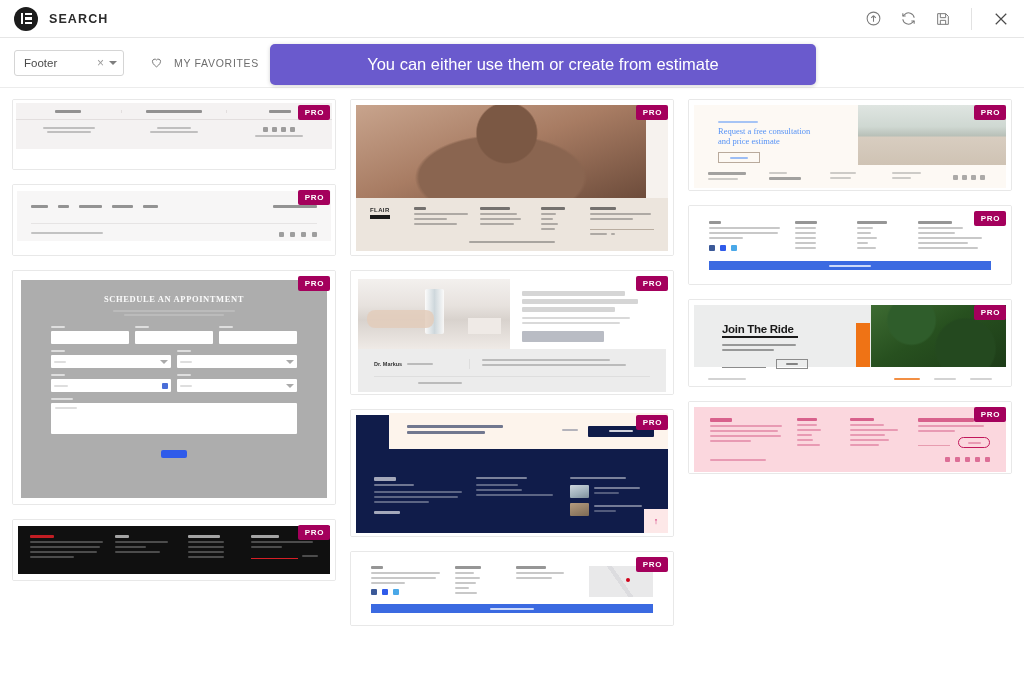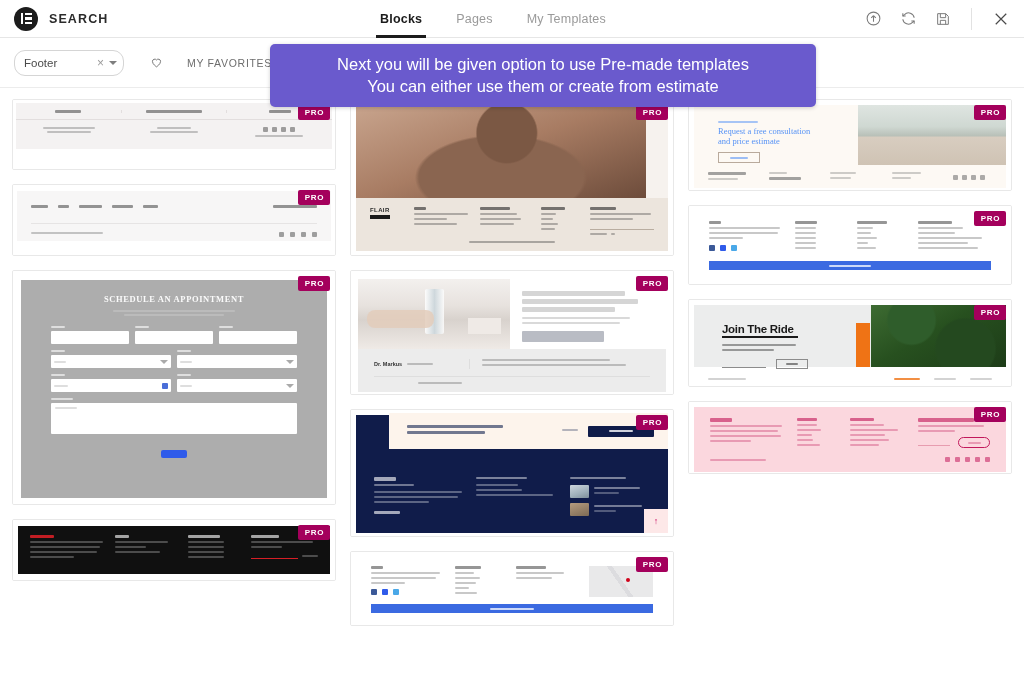--- a/index.html
+++ b/index.html
@@ -49,29 +49,29 @@
   }
   .hicon { color: #7b7b7b; display: flex; align-items: center; cursor: pointer; }
   .hdivider { width: 1px; height: 22px; background: #e2e2e2; margin: 0 2px; }
 
   
   .toolbar {
     position: relative; height: 50px; display: flex; align-items: center;
     padding: 0 14px; border-bottom: 1px solid #ececec; background: #fff;
   }
   .select-box {
-    width: 110px; height: 26px; border: 1px solid #d5d5d5; border-radius: 11px;
+    width: 110px; height: 26px; border: 1px solid #d5d5d5; border-radius: 3px;
     display: flex; align-items: center; padding: 0 6px 0 9px; background: #fff;
     font-size: 11.5px; color: #4a4a4a; cursor: pointer;
   }
   .select-label { flex: 1; }
   .select-clear { font-size: 12px; color: #9b9b9b; margin-right: 5px; cursor: pointer; }
   .caret { width: 0; height: 0; border-left: 4px solid transparent; border-right: 4px solid transparent; border-top: 4.5px solid #7e7e7e; cursor: pointer; }
   .fav {
-    display: flex; align-items: center; gap: 24px; margin-left: 26px;
+    display: flex; align-items: center; gap: 11px; margin-left: 26px;
     font-size: 10.5px; letter-spacing: .7px; color: #6d6d6d; cursor: pointer;
   }
   .search-wrap {
     margin-left: auto; width: 178px; display: flex; align-items: center;
     border-bottom: 1px solid #d6d6d6; padding-bottom: 4px;
   }
   .search-input {
     flex: 1; border: none; outline: none; font-size: 10.5px; letter-spacing: .8px;
     color: #555; background: transparent; font-family: "Liberation Sans", sans-serif;
   }
@@ -143,25 +143,20 @@
         <div class="logo-glyph">
             <i class="bar-v"></i>
             <i class="bar-h1"></i>
             <i class="bar-h2"></i>
             <i class="bar-h3"></i>
           </div>
       </div>
       <div class="brand-title">SEARCH</div>
     </div>
 
-    <div class="tabs">
-      <div class="tab active">Blocks</div>
-      <div class="tab">Pages</div>
-      <div class="tab">My Templates</div>
-    </div>
 
     <div class="header-actions">
       <span class="hicon">
         <svg width="17" height="17" viewBox="0 0 24 24" fill="none" stroke="currentColor" stroke-width="1.5">
           <circle cx="12" cy="12" r="9"></circle>
             <path d="M12 16.5V8M12 8l-3.2 3.2M12 8l3.2 3.2"></path>
         </svg>
       </span>
       <span class="hicon">
         <svg width="17" height="17" viewBox="0 0 24 24" fill="none" stroke="currentColor" stroke-width="1.5">
@@ -195,21 +190,20 @@
     <div class="fav">
       <svg width="13" height="13" viewBox="0 0 24 24" fill="none" stroke="#6d6d6d" stroke-width="1.7">
         <path d="M12 20s-7.5-4.8-7.5-10A4.2 4.2 0 0 1 12 7.4 4.2 4.2 0 0 1 19.5 10c0 5.2-7.5 10-7.5 10z"></path>
       </svg>
       <span>MY FAVORITES</span>
     </div>
 
   </div>
 
   <div class="tooltip">
-    <div class="tooltip-line">Next you will be given option to use Pre-made templates</div>
     <div class="tooltip-line">You can either use them or create from estimate</div>
   </div>
 
   <div class="grid">
 
     <div class="col">
 
       <div class="card" style="height:71px">
         <span class="pro-badge">PRO</span>
         <div class="thumb" style="background:#fff;color:#555">

